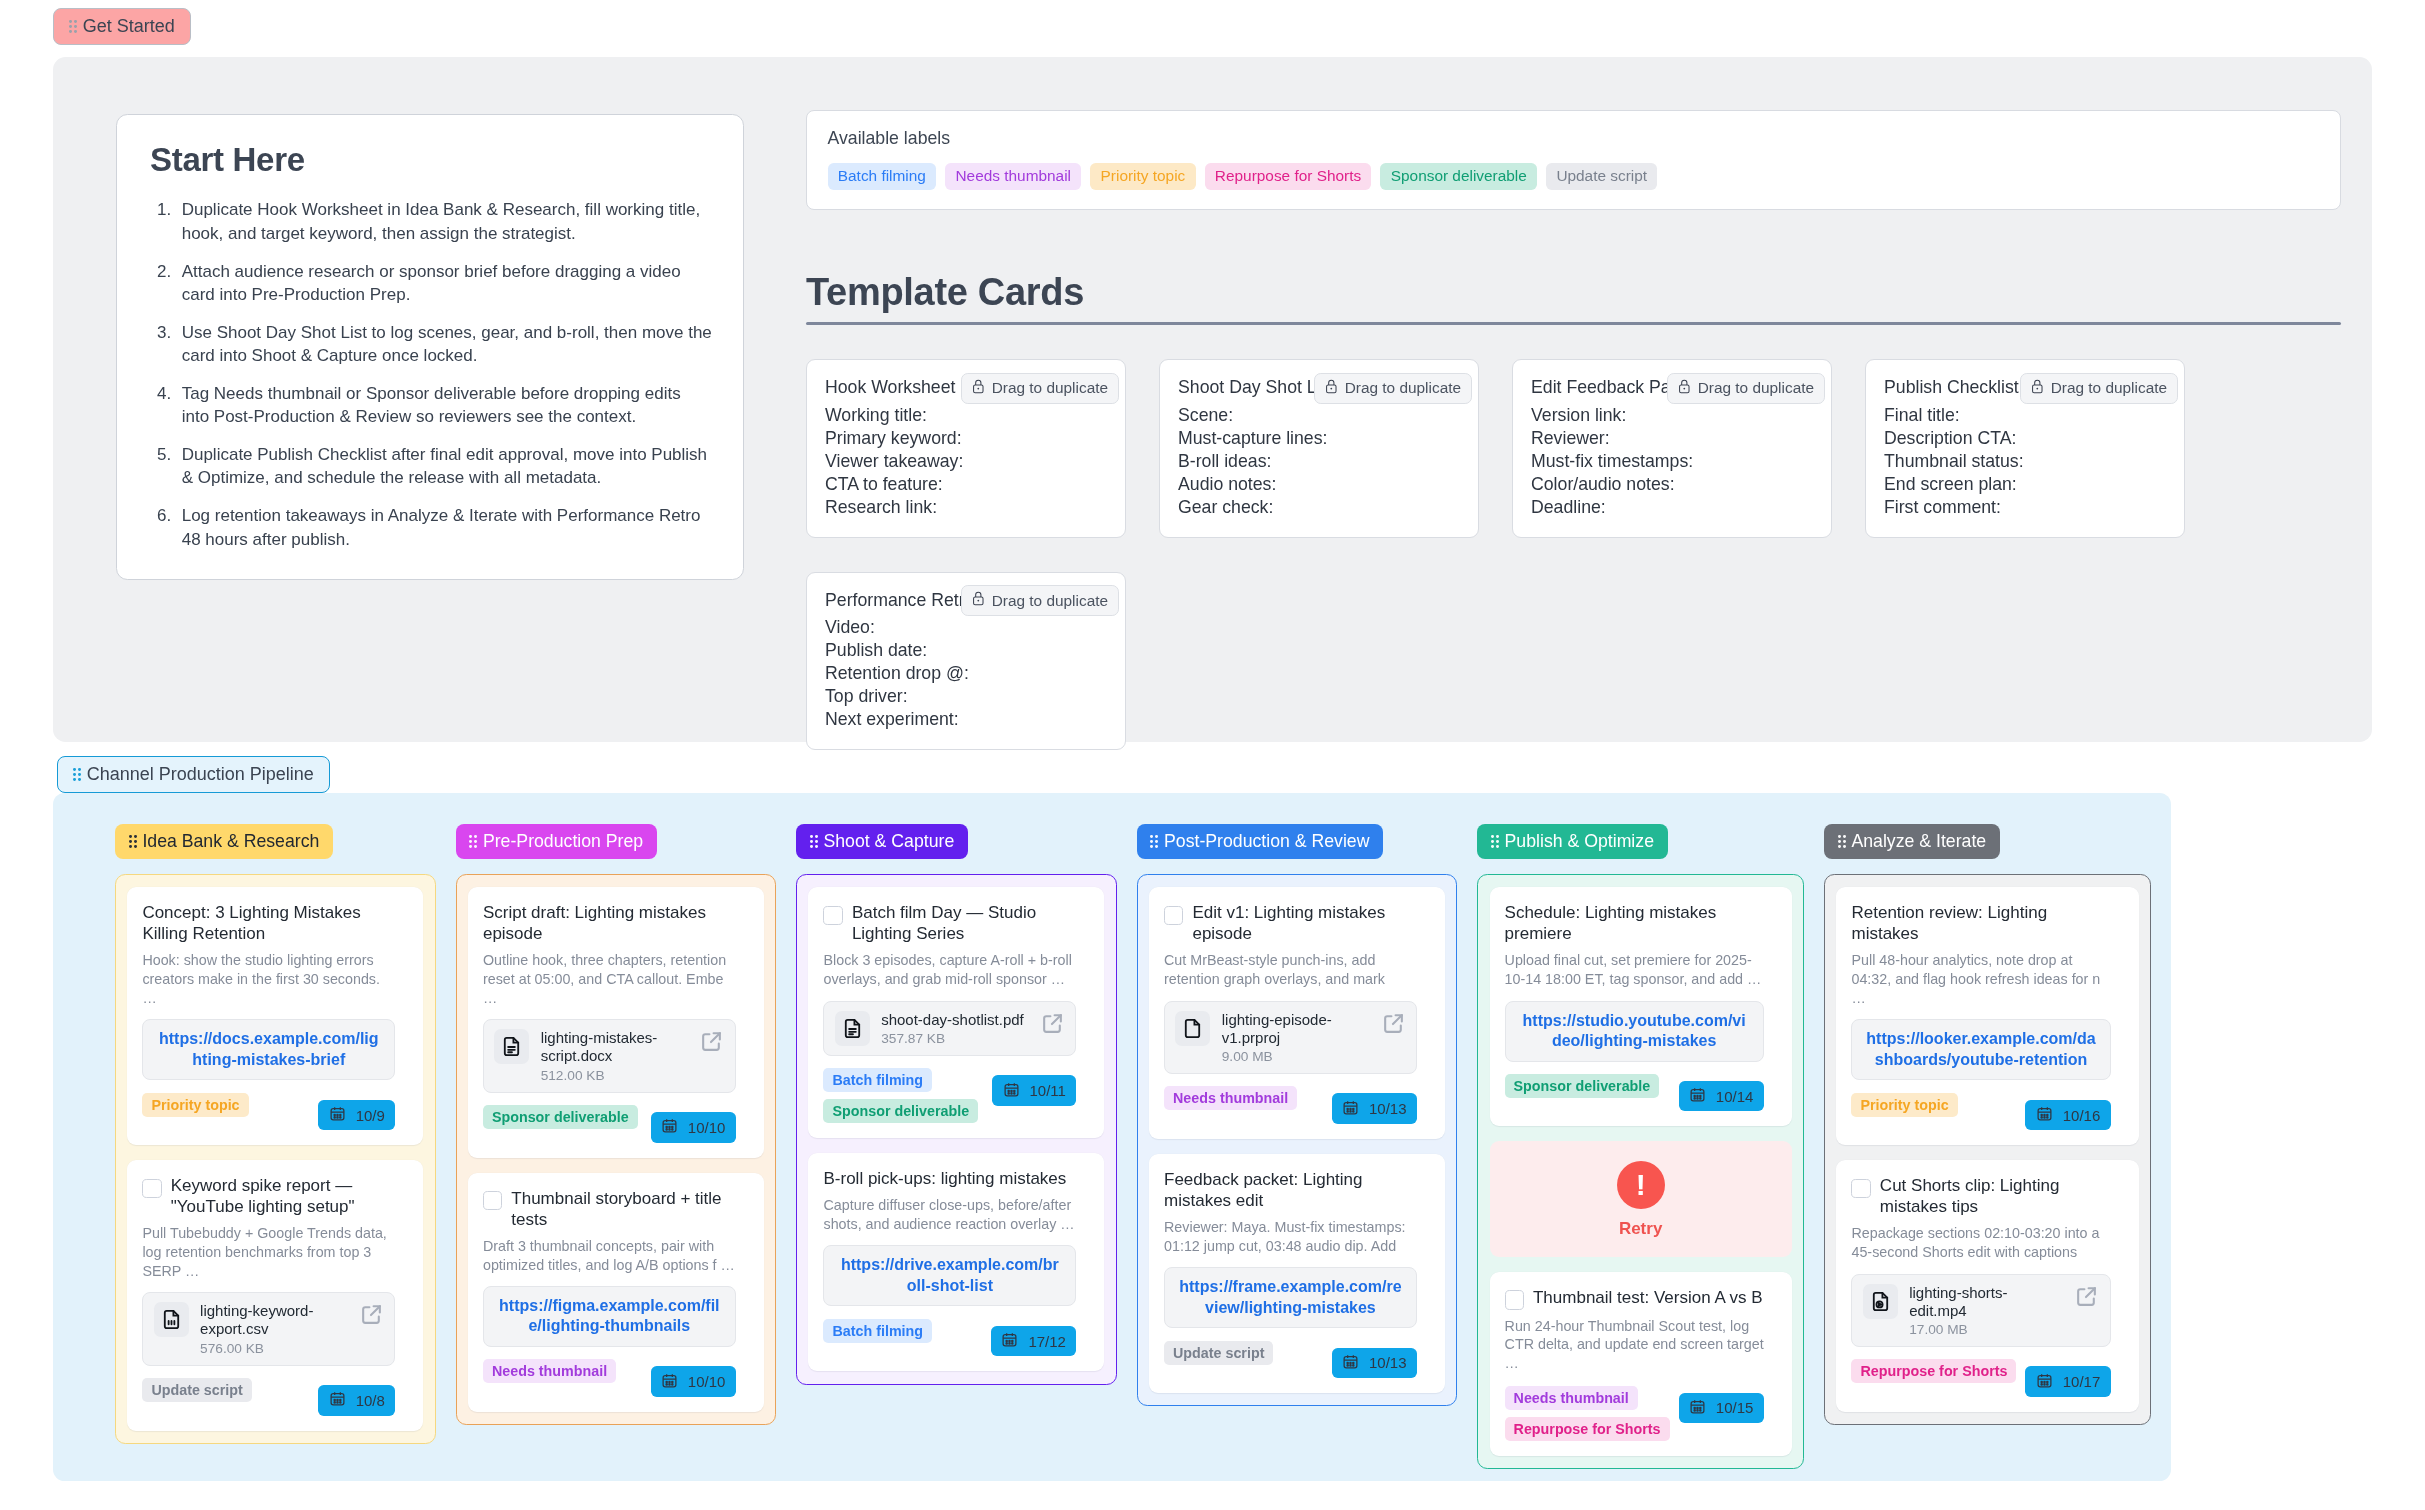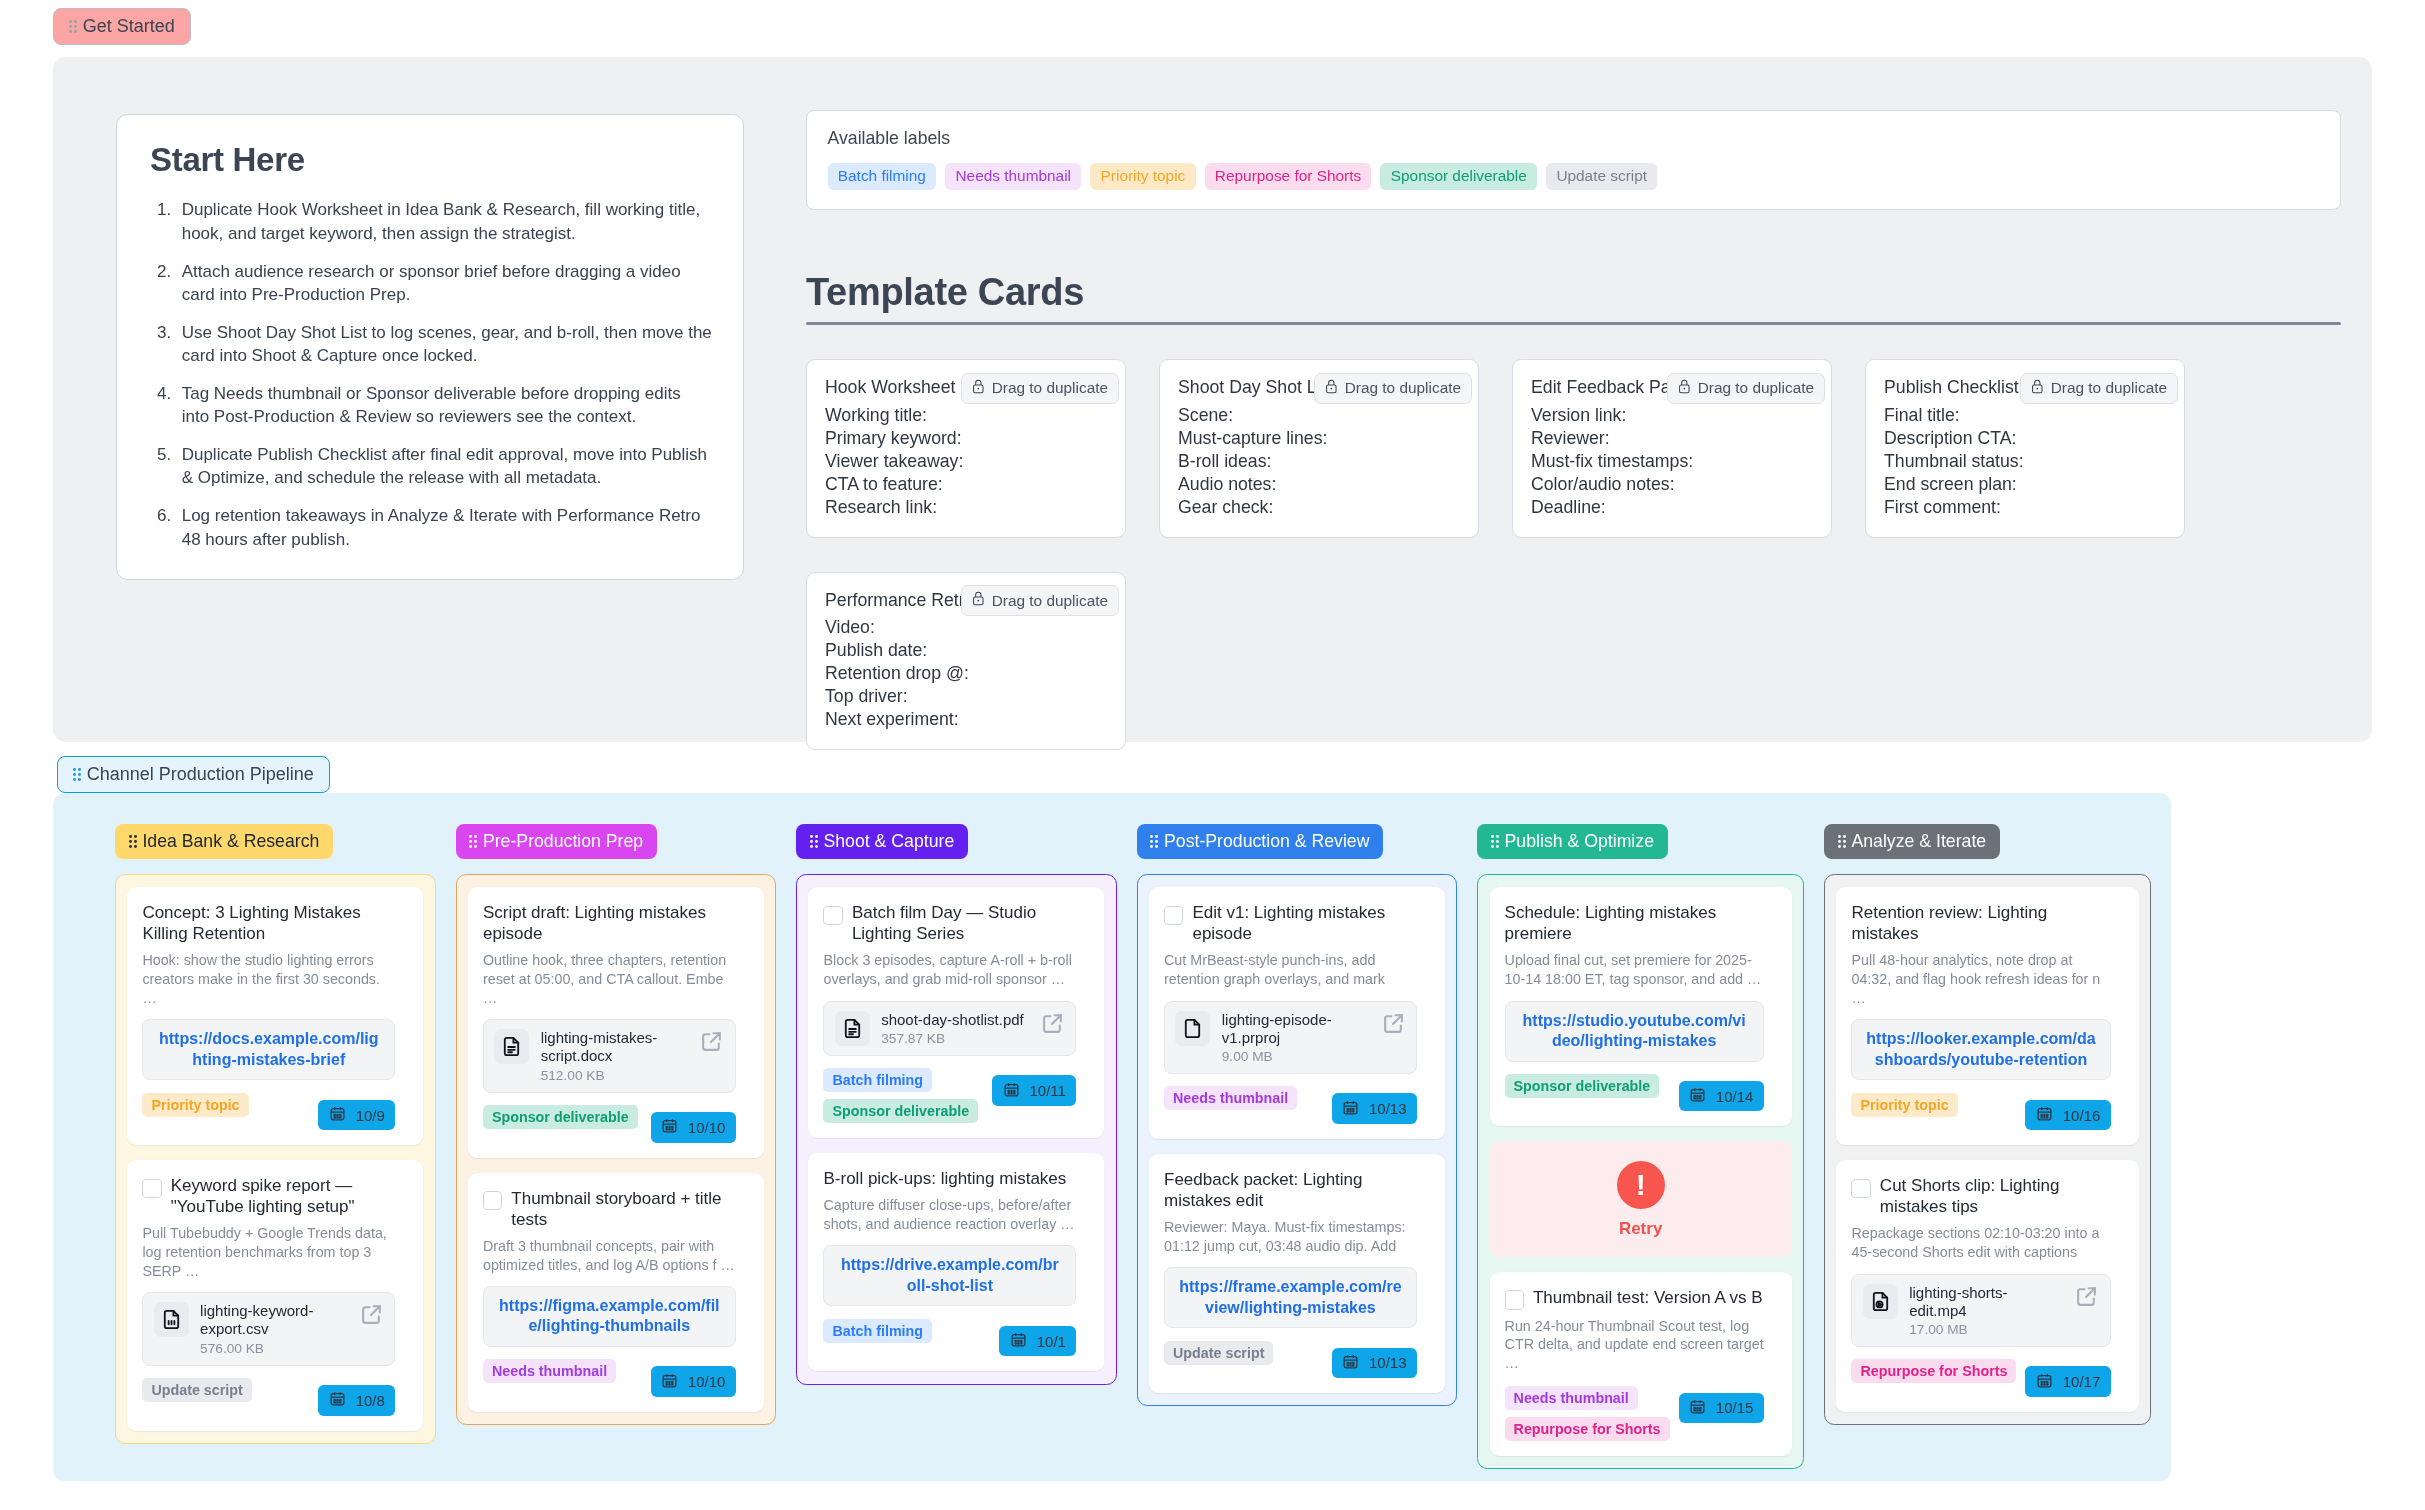--- a/index.html
+++ b/index.html
@@ -585,21 +585,21 @@
                       <path d="M3 10h18M8 3v4M16 3v4"></path>
                       <g fill="#2f3744">
                         <circle cx="8" cy="14" r=".9"></circle>
                         <circle cx="12" cy="14" r=".9"></circle>
                         <circle cx="16" cy="14" r=".9"></circle>
                         <circle cx="8" cy="17.5" r=".9"></circle>
                         <circle cx="12" cy="17.5" r=".9"></circle>
                         <circle cx="16" cy="17.5" r=".9"></circle>
                       </g>
                     </svg></span>
-                  <span>10/1</span>
+                  <span>17/12</span>
                 </span>
               </div>
             </div>
           </div></div>
         <div class="col"><div class="col-head" style="background:#2f80ed;color:#ffffff">
             <span class="chip-grip">
               <i></i>
               <i></i>
               <i></i>
               <i></i>

